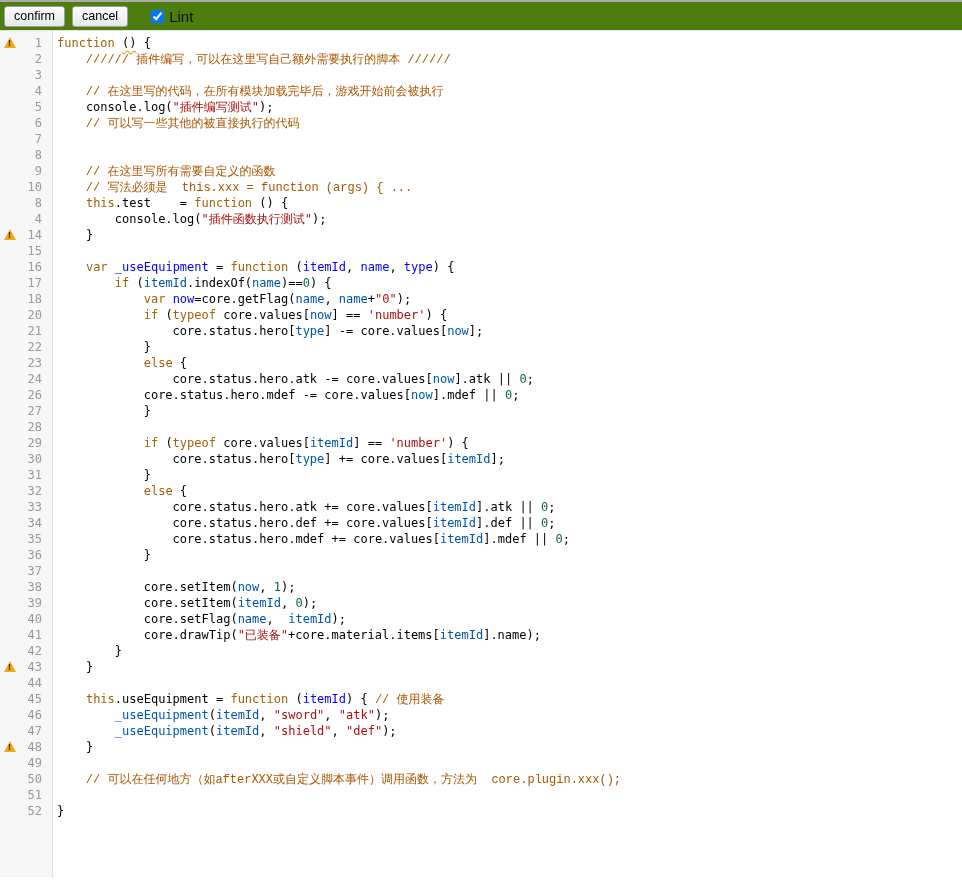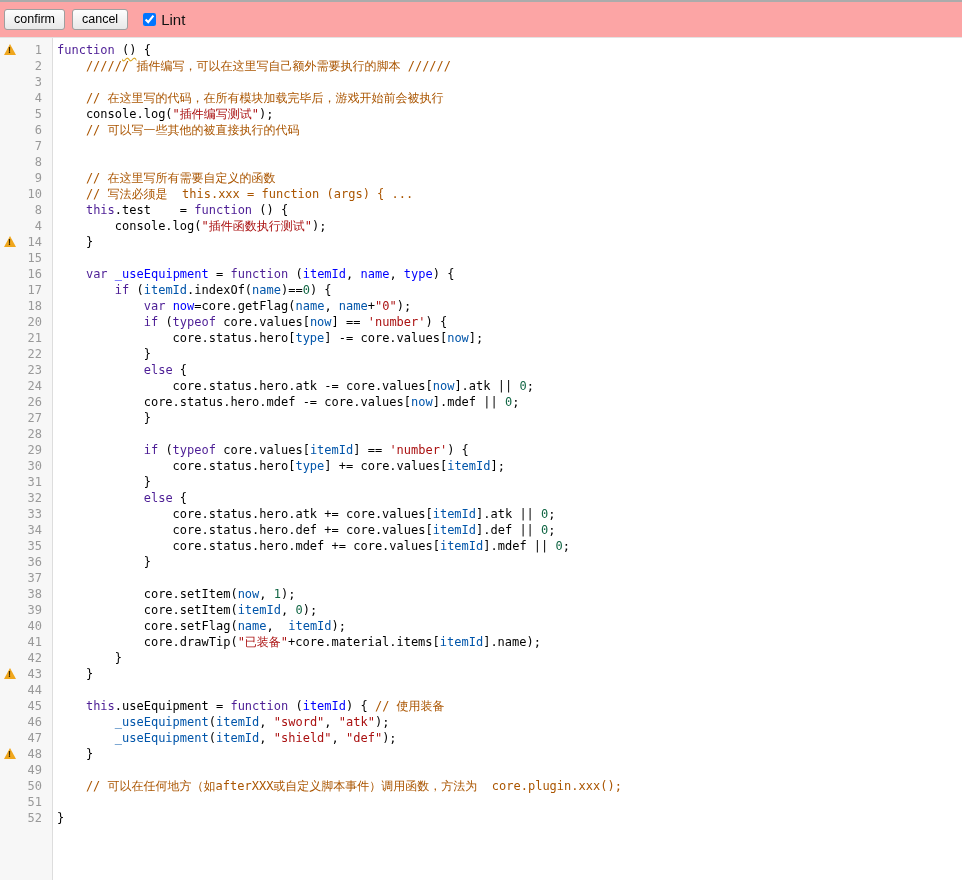--- a/index.html
+++ b/index.html
@@ -4,59 +4,59 @@
 <style>
   * { box-sizing: border-box; }
   html,body { margin:0; padding:0; }
   body {
     width:962px; height:880px; overflow:hidden;
     background:#fff;
     font-family:"Liberation Sans", sans-serif;
   }
   
   .toolbar {
-    height:38px; background:#fca5a5;
+    height:31px; background:#4d7c0f;
     border-top:2px solid #ababab;
     border-bottom:1px solid #e3e3e3;
     display:flex; align-items:center; padding-left:4px;
   }
   .btn {
     font:12.5px "Liberation Sans", sans-serif; color:#000;
     background:linear-gradient(#fdfdfd,#e8e8e8);
     border:1px solid #9f9f9f; border-radius:3px;
     padding:2px 9px; margin-right:7px; height:21px; line-height:15px;
     cursor:pointer;
   }
-  .lint-box { display:flex; align-items:center; margin-left:8px; }
+  .lint-box { display:flex; align-items:center; margin-left:16px; }
   .lint-box input { width:13px; height:13px; margin:0 5px 0 0; }
   .lint-label { font-size:15px; color:#111; }
   
   .editor {
     position:relative; height:846px; background:#fff; overflow:hidden;
     font-family:"DejaVu Sans Mono", monospace; font-size:12px; line-height:16px;
   }
   .gutter-bg {
     position:absolute; left:0; top:0; bottom:0; width:53px;
     background:#f7f7f7; border-right:1px solid #ddd;
   }
   .lines { position:relative; padding-top:4px; }
   .line { display:flex; height:16px; }
   .marker { flex:0 0 16px; }
   .ln {
     flex:0 0 31px; text-align:right; padding-right:5px;
     color:#999; font-size:12px;
   }
   .code { margin:0; padding:0 0 0 10px; white-space:pre; font:inherit; }
   
-  .tk-k { color:#4c1d95; }
+  .tk-k { color:#a16207; }
   .tk-d { color:#00f; }
   .tk-v { color:#05a; }
   .tk-n { color:#164; }
   .tk-s { color:#a11; }
-  .tk-c { color:#a50; }
+  .tk-c { color:#a50;font-family:Liberation Mono, monospace; }
   .tk-p { color:#000; }
   .tk-q { color:#000; text-decoration:underline wavy #d9a621; text-decoration-skip-ink:none; text-underline-offset:3px; }
   
   .warn {
     position:relative; display:block; width:0; height:0;
     margin:2px 0 0 4px;
     border-left:6px solid transparent; border-right:6px solid transparent;
     border-bottom:11px solid #f0a71d;
   }
   .warn::after {

